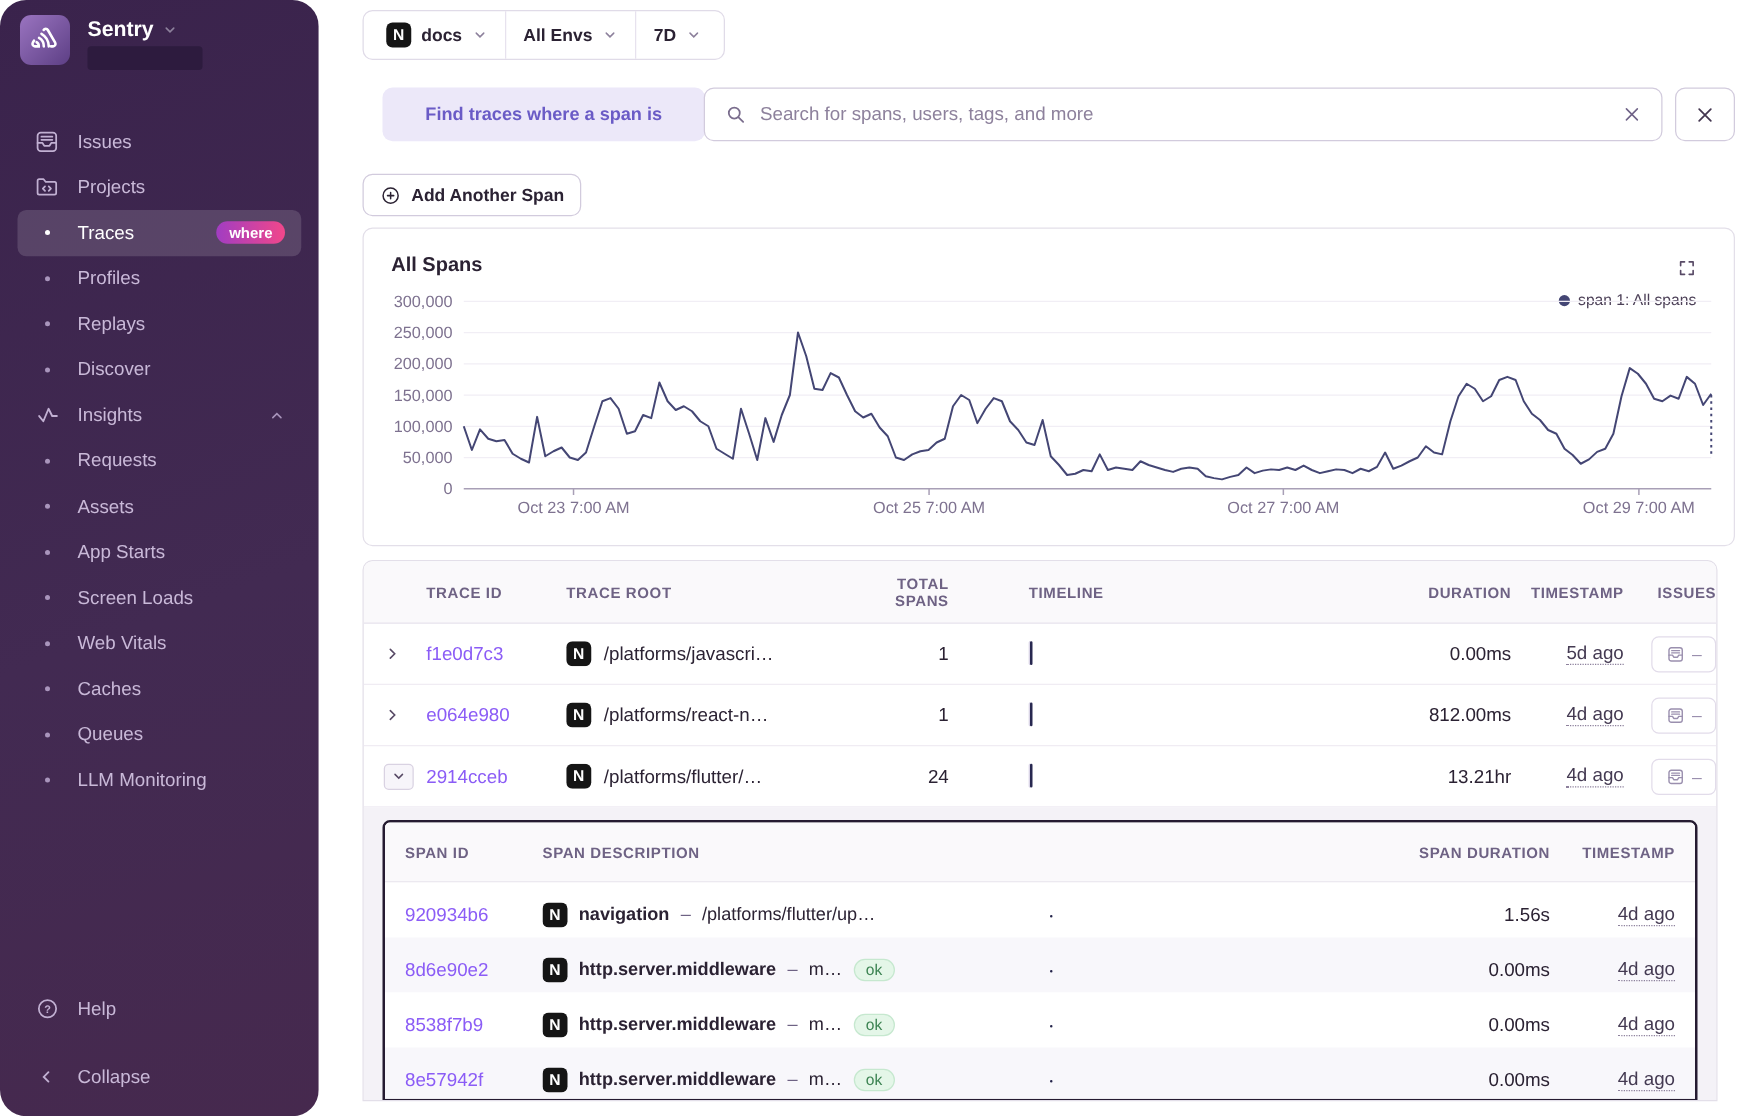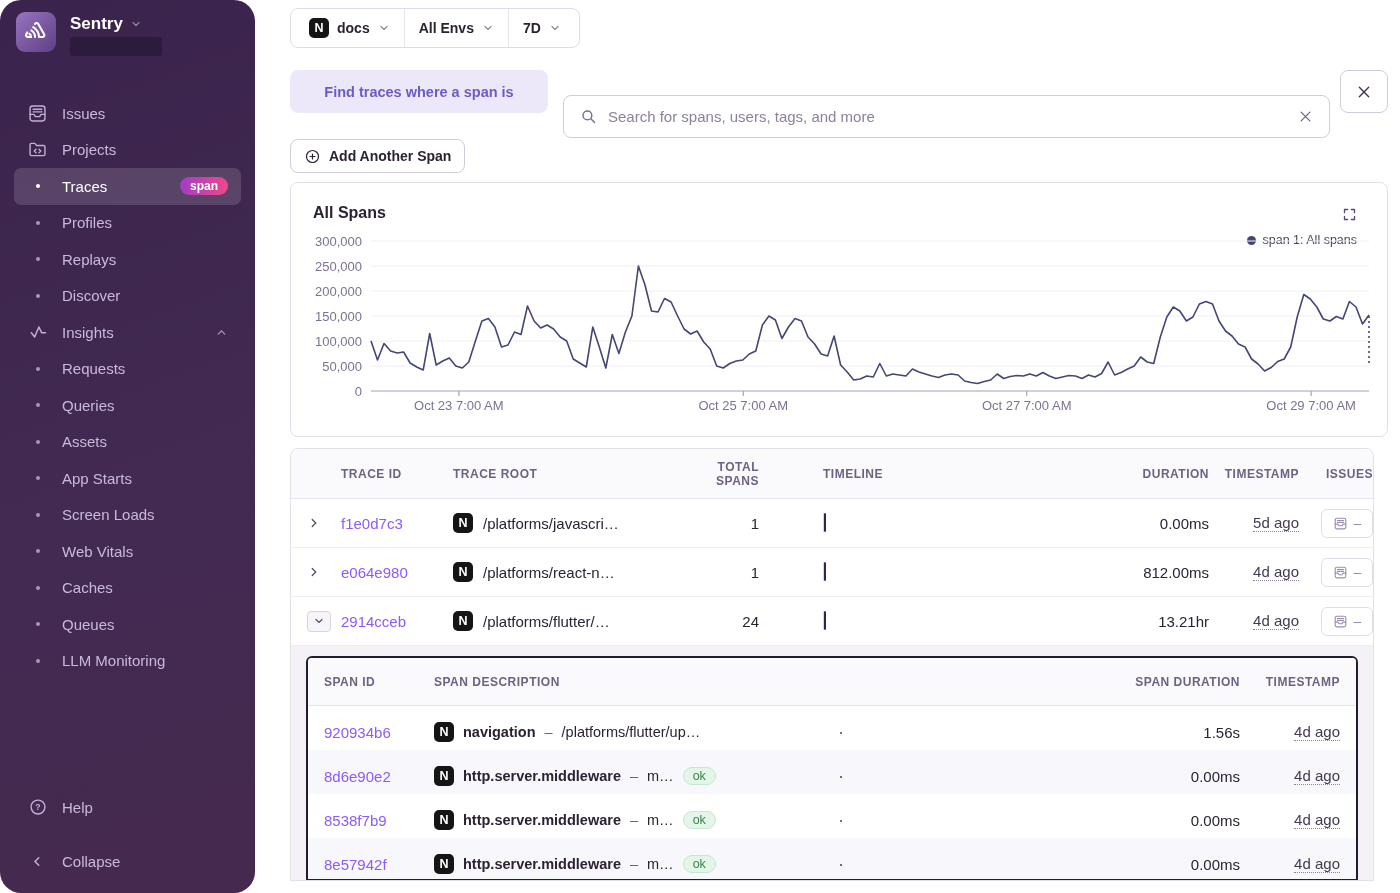--- a/index.html
+++ b/index.html
@@ -37,25 +37,25 @@
 
   .topbar { position:absolute; left:35px; top:8px; height:40px; display:flex; align-items:center;
     border:1px solid #e0dbe8; border-radius:8px; background:#fff; padding:0 4px; }
   .tb-seg { display:flex; align-items:center; gap:8px; padding:0 14px; height:100%;
     font-size:14px; font-weight:700; color:#2b2233; cursor:pointer; }
   .tb-seg + .tb-seg { border-left:1px solid #e7e2ee; }
   .chev { color:#8d819c; }
   .avatar-n { width:20px; height:20px; border-radius:5px; background:#151515; color:#fff;
     font-weight:800; font-size:12.5px; display:flex; align-items:center; justify-content:center; flex:0 0 20px; }
 
-  .find-pill { position:absolute; left:35px; top:70px; width:258px; height:43px; background:#ece8f9;
+  .find-pill { position:absolute; left:51px; top:70px; width:258px; height:43px; background:#ece8f9;
     border-radius:8px; display:flex; align-items:center; justify-content:center;
     color:#6a5bc6; font-weight:700; font-size:14.5px; cursor:pointer; }
   .search-box { position:absolute; left:308px; top:70px; width:767px; height:43px; background:#fff;
-    border:1px solid #d2cbdd; border-radius:8px; display:flex; align-items:center; padding:0 16px; gap:11px;margin-top:25px; }
+    border:1px solid #d2cbdd; border-radius:8px; display:flex; align-items:center; padding:0 16px; gap:11px; }
   .search-box input { flex:1; border:none; outline:none; font-size:15px; color:#2b2233;
     font-family:"Liberation Sans",sans-serif; background:transparent; }
   .search-box input::placeholder { color:#8d819c; }
   .icon-btn { background:none; border:none; cursor:pointer; color:#7a6d8d; display:flex; align-items:center; }
   .clear-all-btn { position:absolute; left:1085px; top:70px; width:48px; height:43px; background:#fff;
     border:1px solid #d2cbdd; border-radius:8px; display:flex; align-items:center; justify-content:center;
     color:#43354f; cursor:pointer; }
   .add-span-btn { position:absolute; left:35px; top:139px; height:34px; background:#fff;
     border:1px solid #d2cbdd; border-radius:8px; display:flex; align-items:center; gap:8px;
     padding:0 13px; font-weight:700; font-size:14px; color:#2b2233; cursor:pointer; }
@@ -158,21 +158,21 @@
         </svg>
       </span>
       <span>Projects</span>
     </div>
 
     <div class="nav-item selected">
       <span class="ic">
           <span class="dot"></span>
         </span>
       <span>Traces</span>
-      <span class="badge-beta">span</span>
+      <span class="badge-beta">where</span>
     </div>
     <div class="nav-item">
       <span class="ic">
           <span class="dot"></span>
         </span>
       <span>Profiles</span>
     </div>
     <div class="nav-item">
       <span class="ic">
           <span class="dot"></span>
@@ -195,26 +195,20 @@
       <span>Insights</span>
       <svg class="caret" width="13" height="13" viewBox="0 0 24 24" fill="none" stroke="currentColor" stroke-width="2.4" stroke-linecap="round">
           <path d="M6 15l6-6 6 6"></path>
         </svg>
     </div>
     <div class="nav-item">
       <span class="ic">
           <span class="dot"></span>
         </span>
       <span>Requests</span>
-    </div>
-    <div class="nav-item">
-      <span class="ic">
-          <span class="dot"></span>
-        </span>
-      <span>Queries</span>
     </div>
     <div class="nav-item">
       <span class="ic">
           <span class="dot"></span>
         </span>
       <span>Assets</span>
     </div>
     <div class="nav-item">
       <span class="ic">
           <span class="dot"></span>

